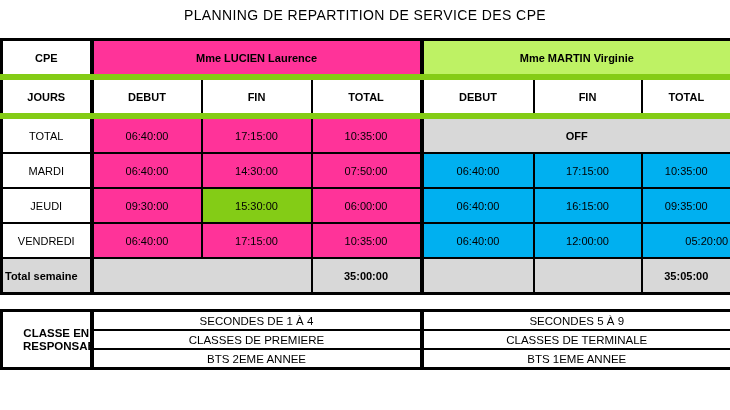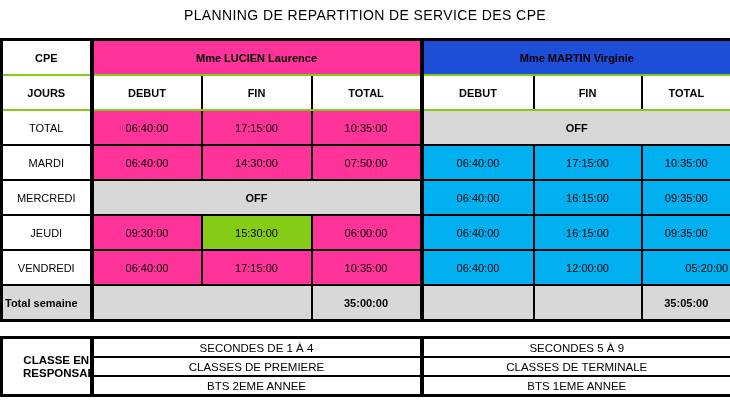--- a/index.html
+++ b/index.html
@@ -18,21 +18,21 @@
     width:730px; border:3px solid #000;
   }
   td {
     border:2px solid #000; height:33px; padding:0;
     text-align:center; vertical-align:middle;
     font-size:11px; overflow:hidden; white-space:nowrap;
   }
   .bold { font-weight:bold; }
   .thickR { border-right:4px solid #000; }
   .sep { border-left:4px solid #000; }
-  tr.hdr td { border-bottom:2px solid #84cc16; }
+  tr.hdr td { border-bottom:6px solid #84cc16; }
   td.left { text-align:left; padding-left:2px; }
   .classes-table { margin-top:14px; }
   .classes-table td { height:17px; font-size:11.5px; }
   .label-cell { font-weight:bold; font-size:11px; line-height:13px; }
   .label-cell span { display:block;margin-left:20px; }
 </style>
 </head>
 <body>
 
 <div class="title">PLANNING DE REPARTITION DE SERVICE DES CPE</div>
@@ -44,21 +44,21 @@
       <col style="width:110px">
       <col style="width:110px">
     <col style="width:112px">
       <col style="width:108px">
       <col style="width:90px">
   </colgroup>
   <tbody>
     <tr class="hdr">
       <td class="bold thickR">CPE</td>
       <td class="bold" colspan="3" style="background-color: rgb(255, 51, 153);">Mme LUCIEN Laurence</td>
-      <td class="bold sep" colspan="3" style="background-color: #1d4ed8;">Mme MARTIN Virginie</td>
+      <td class="bold sep" colspan="3" style="background-color: #bef264;">Mme MARTIN Virginie</td>
     </tr>
     <tr class="hdr">
       <td class="bold thickR">JOURS</td>
       <td class="bold">DEBUT</td>
       <td class="bold">FIN</td>
       <td class="bold">TOTAL</td>
       <td class="bold sep">DEBUT</td>
       <td class="bold">FIN</td>
       <td class="bold">TOTAL</td>
     </tr>
@@ -74,27 +74,20 @@
     <tr>
       <td class="thickR">MARDI</td>
       <td style="background-color: rgb(255, 51, 153);">06:40:00</td>
       <td style="background-color: rgb(255, 51, 153);">14:30:00</td>
       <td style="background-color: rgb(255, 51, 153);">07:50:00</td>
       <td class="sep" style="background-color: rgb(0, 176, 240);">06:40:00</td>
       <td style="background-color: rgb(0, 176, 240);">17:15:00</td>
       <td style="background-color: rgb(0, 176, 240);">10:35:00</td>
     </tr>
 
-    <tr>
-      <td class="thickR">MERCREDI</td>
-      <td class="bold" colspan="3" style="background-color: rgb(216, 216, 216);">OFF</td>
-      <td class="sep" style="background-color: rgb(0, 176, 240);">06:40:00</td>
-      <td style="background-color: rgb(0, 176, 240);">16:15:00</td>
-      <td style="background-color: rgb(0, 176, 240);">09:35:00</td>
-    </tr>
 
     <tr>
       <td class="thickR">JEUDI</td>
       <td style="background-color: rgb(255, 51, 153);">09:30:00</td>
       <td style="background-color: #84cc16;">15:30:00</td>
       <td style="background-color: rgb(255, 51, 153);">06:00:00</td>
       <td class="sep" style="background-color: rgb(0, 176, 240);">06:40:00</td>
       <td style="background-color: rgb(0, 176, 240);">16:15:00</td>
       <td style="background-color: rgb(0, 176, 240);">09:35:00</td>
     </tr>

